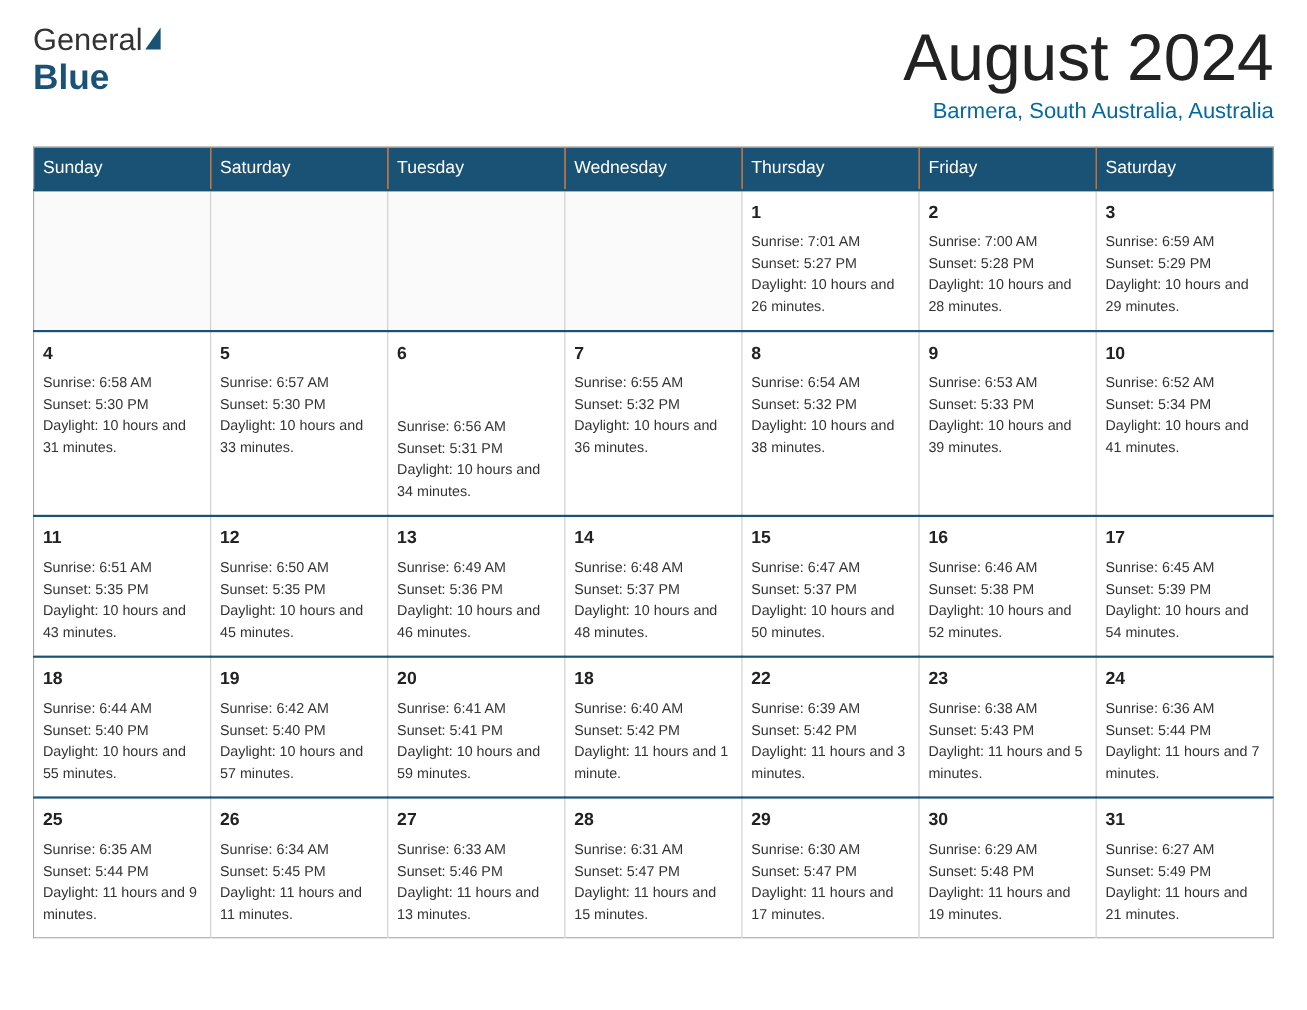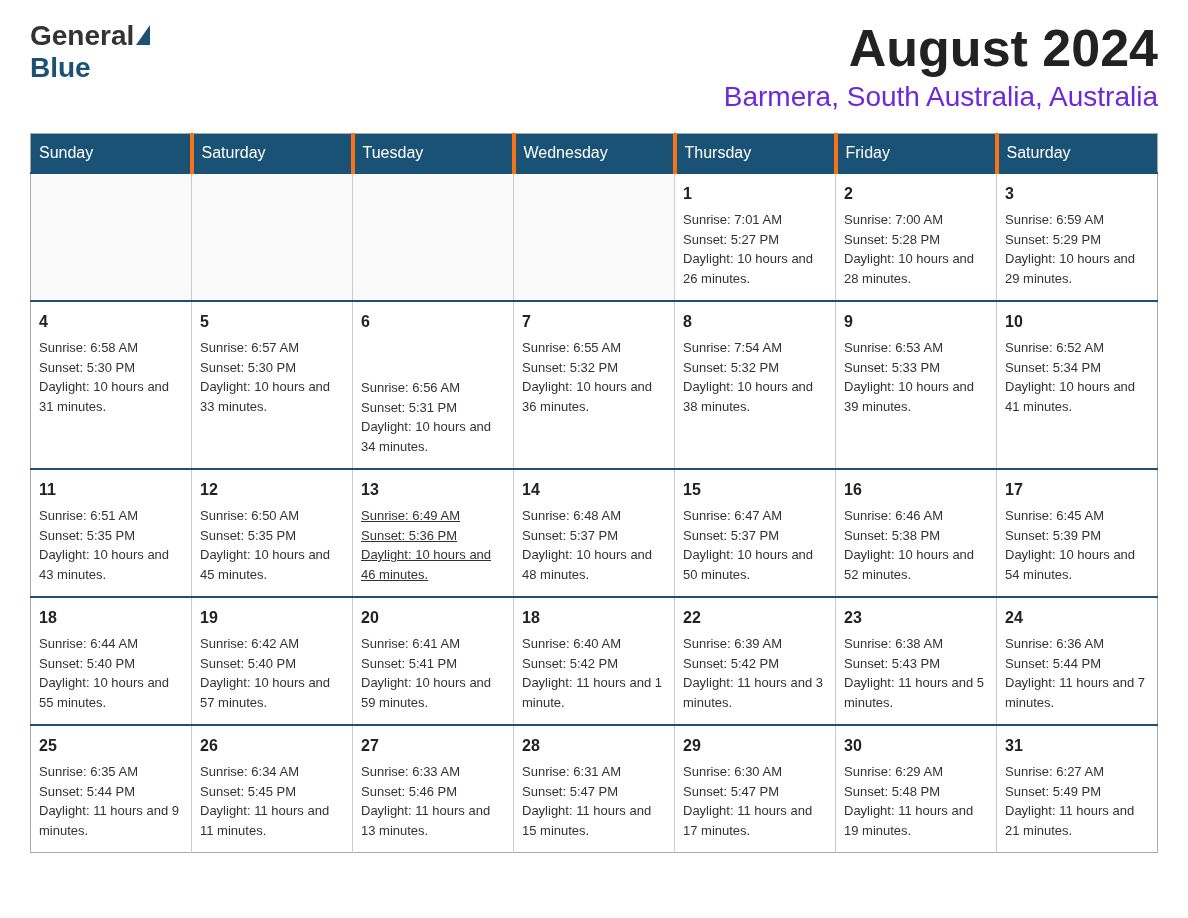--- a/index.html
+++ b/index.html
@@ -16,63 +16,63 @@
       align-items: flex-start;
       margin-bottom: 20px;
     }
     .logo {
       display: flex;
       flex-direction: column;
       align-items: flex-start;
     }
     .logo-text {
       font-size: 28px;
-      font-weight: bold;
+      font-weight: normal;
       color: #333;
       display: flex;
       align-items: center;
     }
     .logo-general { color: #333; }
     .logo-triangle {
       display: inline-block;
       width: 0;
       height: 0;
       border-left: 14px solid transparent;
       border-bottom: 20px solid #1a5276;
       margin-left: 2px;
       margin-bottom: 2px;
     }
-    .logo-blue { color: #1a5276; font-size: 28px; font-weight: bold; }
+    .logo-blue { color: #1a5276; font-size: 32px; font-weight: bold; }
     .title-block {
       text-align: right;
     }
     .month-title {
-      font-size: 52px;
-      font-weight: bold;
+      font-size: 60px;
+      font-weight: normal;
       color: #222;
       line-height: 1.1;
     }
     .location {
-      font-size: 28px;
-      color: #6d28d9;
+      font-size: 20px;
+      color: #0369a1;
       margin-top: 4px;
     }
     table {
       width: 100%;
       border-collapse: collapse;
       border: 1px solid #aaa;
     }
     thead tr th {
       background-color: #1a5276;
       color: #ffffff;
       padding: 10px 8px;
       text-align: left;
       font-size: 16px;
       font-weight: normal;
-      border-right: 4px solid #f97316;
+      border-right: 1px solid #f97316;
     }
     thead tr th:last-child { border-right: none; }
     tbody tr {
       border-top: 2px solid #1a5276;
     }
     tbody tr td {
       vertical-align: top;
       padding: 8px 8px 12px 8px;
       border-right: 1px solid #ccc;
       width: 14.28%;
@@ -171,21 +171,21 @@
 Daylight: 10 hours and 34 minutes.</div>
         </td>
         <td>
           <span class="day-number">7</span>
           <div class="day-info" style="white-space: pre-line;">Sunrise: 6:55 AM
 Sunset: 5:32 PM
 Daylight: 10 hours and 36 minutes.</div>
         </td>
         <td>
           <span class="day-number">8</span>
-          <div class="day-info" style="white-space: pre-line;">Sunrise: 7:54 AM
+          <div class="day-info" style="white-space: pre-line;">Sunrise: 6:54 AM
 Sunset: 5:32 PM
 Daylight: 10 hours and 38 minutes.</div>
         </td>
         <td>
           <span class="day-number">9</span>
           <div class="day-info" style="white-space: pre-line;">Sunrise: 6:53 AM
 Sunset: 5:33 PM
 Daylight: 10 hours and 39 minutes.</div>
         </td>
         <td>
@@ -203,21 +203,21 @@
 Daylight: 10 hours and 43 minutes.</div>
         </td>
         <td>
           <span class="day-number">12</span>
           <div class="day-info" style="white-space: pre-line;">Sunrise: 6:50 AM
 Sunset: 5:35 PM
 Daylight: 10 hours and 45 minutes.</div>
         </td>
         <td>
           <span class="day-number">13</span>
-          <div class="day-info" style="white-space: pre-line; text-decoration: underline;">Sunrise: 6:49 AM
+          <div class="day-info" style="white-space: pre-line;">Sunrise: 6:49 AM
 Sunset: 5:36 PM
 Daylight: 10 hours and 46 minutes.</div>
         </td>
         <td>
           <span class="day-number">14</span>
           <div class="day-info" style="white-space: pre-line;">Sunrise: 6:48 AM
 Sunset: 5:37 PM
 Daylight: 10 hours and 48 minutes.</div>
         </td>
         <td>

